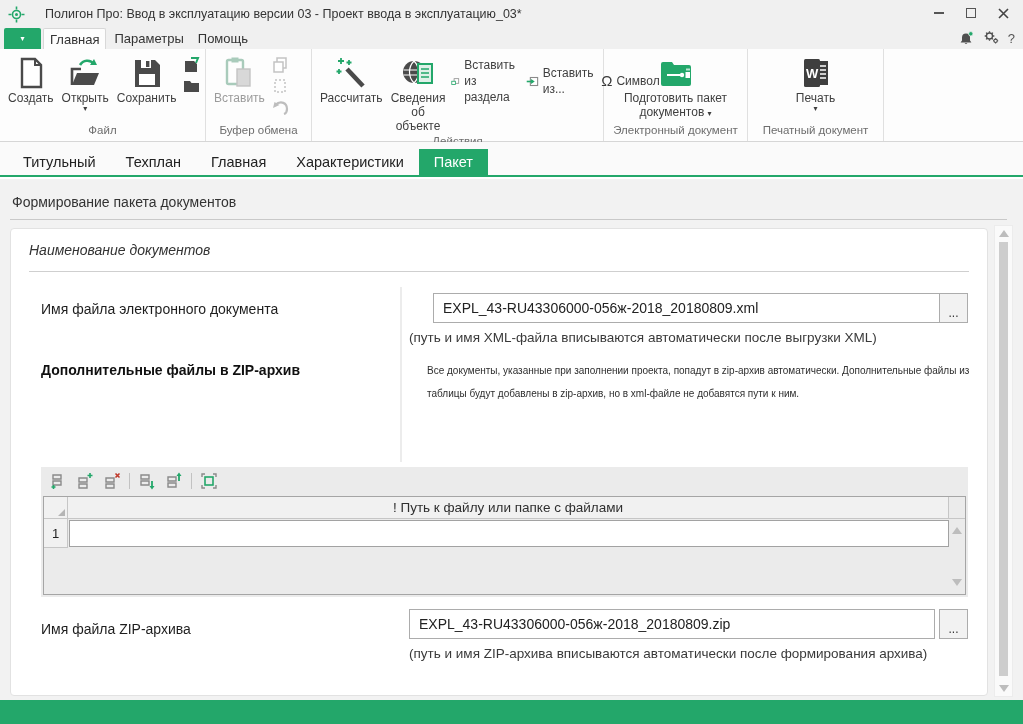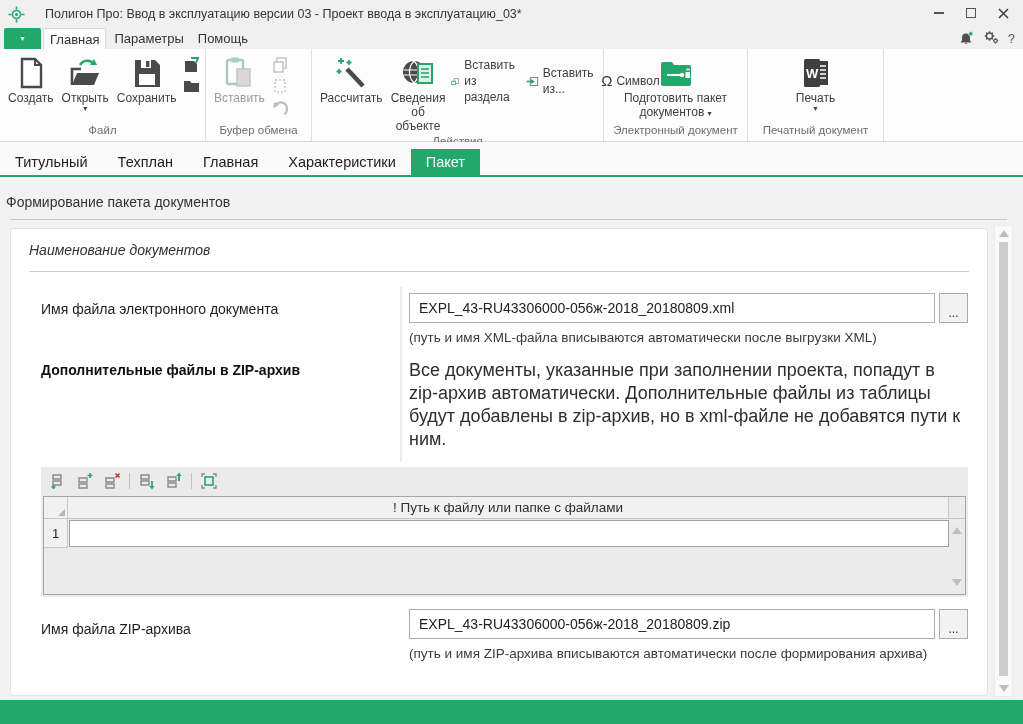--- a/index.html
+++ b/index.html
@@ -38,41 +38,41 @@
     font-size:12px; color:#3f3f3f; text-align:center; line-height:14px; }
   .rbtn-big .ric { height:36px; display:flex; align-items:center; justify-content:center; }
   .rbtn-big.disabled { color:#9b9b9b; }
   .arr { font-size:8px; color:#3f3f3f; line-height:8px; }
   .side-col { display:flex; flex-direction:column; gap:5px; padding:4px 2px; }
   .side-ic { width:18px; height:16px; display:flex; align-items:center; justify-content:center; }
   .small-col { display:flex; flex-direction:row; gap:3px; padding:4px 2px; }
   .rbtn-small { display:flex; align-items:center; gap:4px; font-size:12px; color:#3f3f3f; line-height:16px; }
   
   .doctabs { position:absolute; top:142px; left:0; right:0; height:35px; background:#fafafa;
-    display:flex; align-items:flex-end; border-bottom:2px solid #23A76A; }
+    display:flex; align-items:flex-end; padding-left:8px; border-bottom:2px solid #23A76A; }
   .doc-tab { padding:5px 15px; font-size:14.5px; color:#222; }
   .doc-tab.active { background:#23A76A; color:#fff; }
   
   .content { position:absolute; top:179px; left:0; right:0; bottom:24px; background:#f2f2f2; }
-  .page-heading { position:absolute; top:15px; left:6px; font-size:14px; color:#333; }
+  .page-heading { position:absolute; top:15px; left:12px; font-size:14px; color:#333; }
   .page-divider { position:absolute; top:40px; left:10px; right:16px; height:1px; background:#c9c9c9; }
   .panel { position:absolute; top:49px; left:10px; width:978px; height:468px; background:#fff;
     border:1px solid #e2e2e2; border-radius:4px; }
   .section-title { position:absolute; left:18px; top:13px; font-size:14px; color:#333;font-style:italic; }
   .section-divider { position:absolute; left:18px; right:18px; top:42px; height:1px; background:#cfcfcf; }
   .col-sep { position:absolute; left:389px; top:58px; height:175px; width:2px; background:#ececec; }
   .f-label { position:absolute; left:30px; font-size:14px; color:#1e1e1e; }
   .f-label.bold { font-weight:bold; color:#101010; }
   .f-input { position:absolute; left:398px; width:526px; height:30px; border:1px solid #acacac;
     font-family:"Liberation Sans",sans-serif; font-size:14px; color:#222; padding:0 9px; background:#fff; }
   .f-browse { position:absolute; left:928px; width:29px; height:30px; background:#f2f2f2;
     border:1px solid #acacac; font-size:12px; color:#333; display:flex; align-items:flex-end;
     justify-content:center; padding-bottom:4px; line-height:10px; }
   .f-hint { position:absolute; left:398px; font-size:13.5px; color:#3a3a3a; line-height:22px; }
-  .f-desc { position:absolute; left:398px; width:552px; font-size:18px; color:#2e2e2e; line-height:23px; }
+  .f-desc { position:absolute; left:416px; width:552px; font-size:10px; color:#2e2e2e; line-height:23px; }
   
   .table-wrap { position:absolute; left:30px; top:238px; width:927px; height:130px; background:#ebebeb; }
   .table-toolbar { height:28px; display:flex; align-items:center; padding-left:7px; gap:7px; }
   .tt-btn { width:20px; height:20px; display:flex; align-items:center; justify-content:center; }
   .tt-sep { width:1px; height:16px; background:#c2c2c2; }
   .grid { position:absolute; left:2px; right:2px; top:29px; bottom:2px; border:1px solid #a5a5a5; background:#ebebeb; }
   .grid-header { height:22px; display:flex; border-bottom:1px solid #c6c6c6; }
   .corner-cell { width:24px; background:#f1f1f1; border-right:1px solid #c6c6c6; position:relative; }
   .corner-tri { position:absolute; right:2px; bottom:2px; width:0; height:0;
     border-left:7px solid transparent; border-bottom:7px solid #b5b5b5; }
@@ -352,21 +352,21 @@
 <div class="content">
   <div class="page-heading">Формирование пакета документов</div>
   <div class="page-divider"></div>
 
   <div class="panel">
     <div class="section-title">Наименование документов</div>
     <div class="section-divider"></div>
     <div class="col-sep"></div>
 
     <div class="f-label" style="top:72px">Имя файла электронного документа</div>
-    <input class="f-input" style="top: 64px;" value="EXPL_43-RU43306000-056ж-2018_20180809.xml">
+    <input class="f-input" style="top: 64px; margin-left: 24px;" value="EXPL_43-RU43306000-056ж-2018_20180809.xml">
     <div class="f-browse" style="top:64px">...</div>
     <div class="f-hint" style="top:98px">(путь и имя XML-файла вписываются автоматически после выгрузки XML)</div>
 
     <div class="f-label bold" style="top:133px">Дополнительные файлы в ZIP-архив</div>
     <div class="f-desc" style="top:130px">Все документы, указанные при заполнении проекта, попадут в zip-архив автоматически. Дополнительные файлы из таблицы будут добавлены в zip-архив, но в xml-файле не добавятся пути к ним.</div>
 
     <div class="table-wrap">
       <div class="table-toolbar">
         <span class="tt-btn">
           <svg width="18" height="18" viewBox="0 0 18 18">

